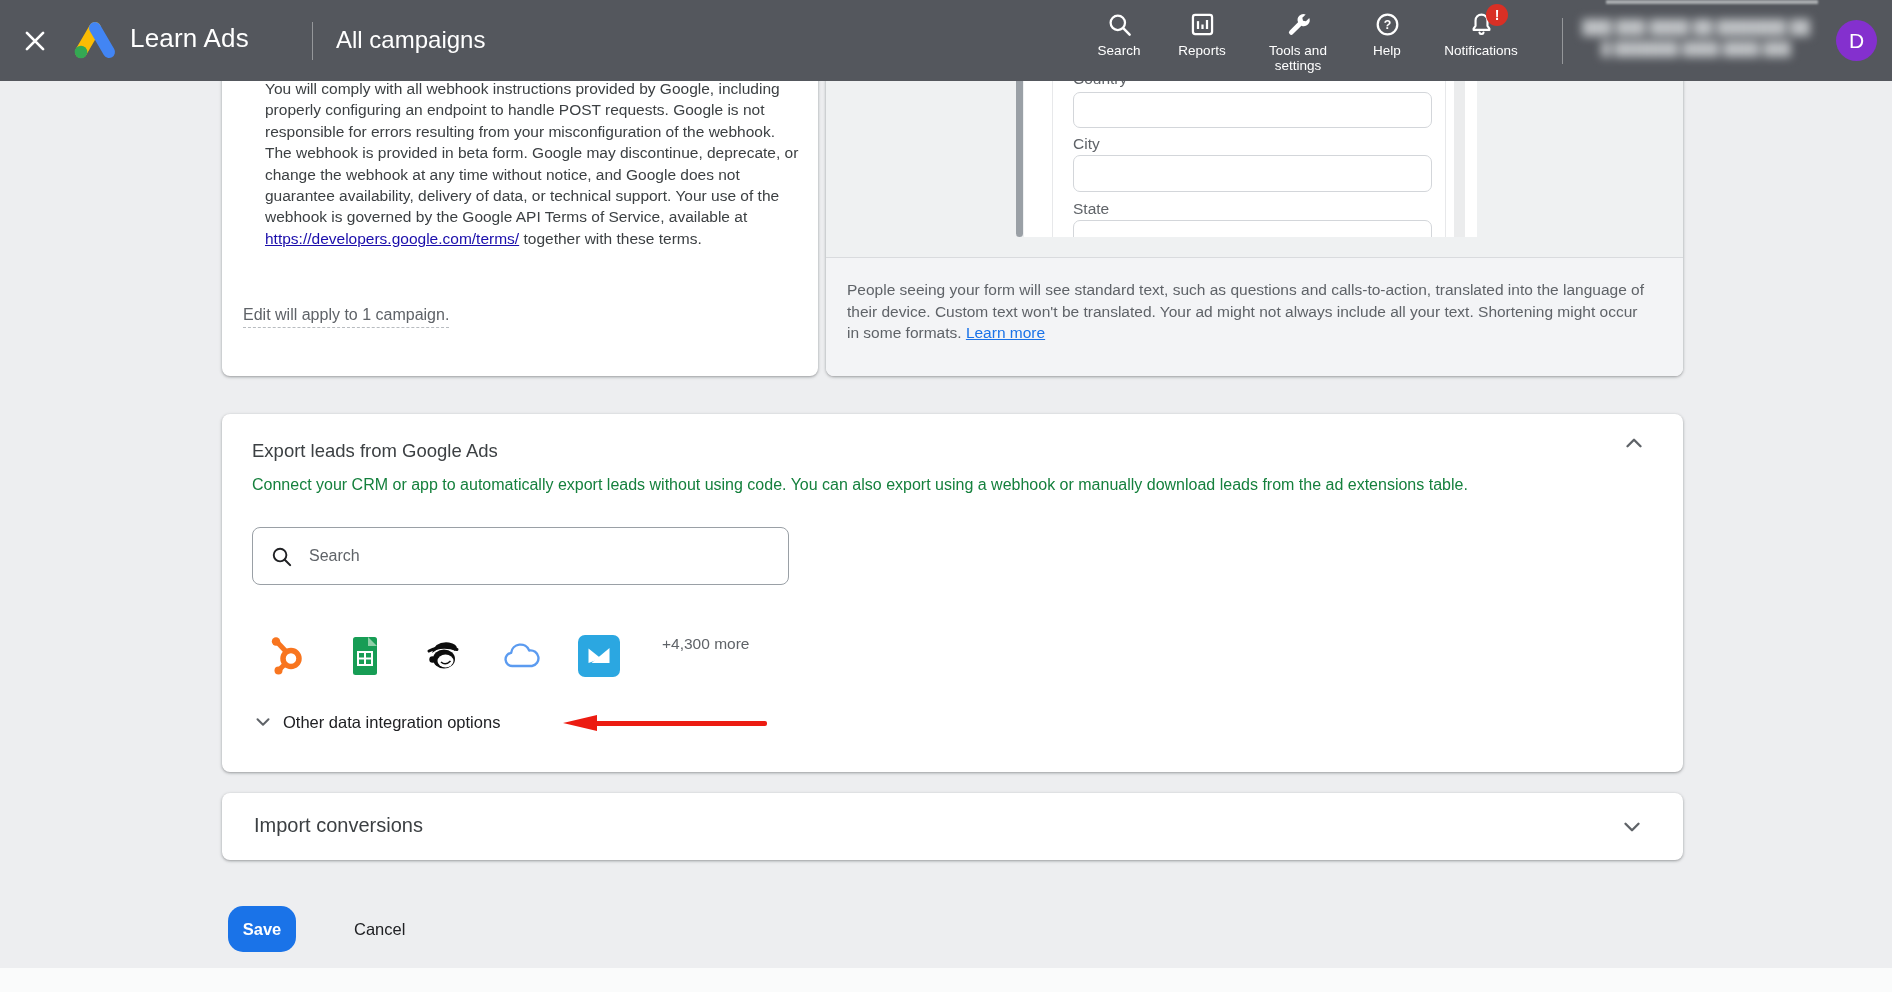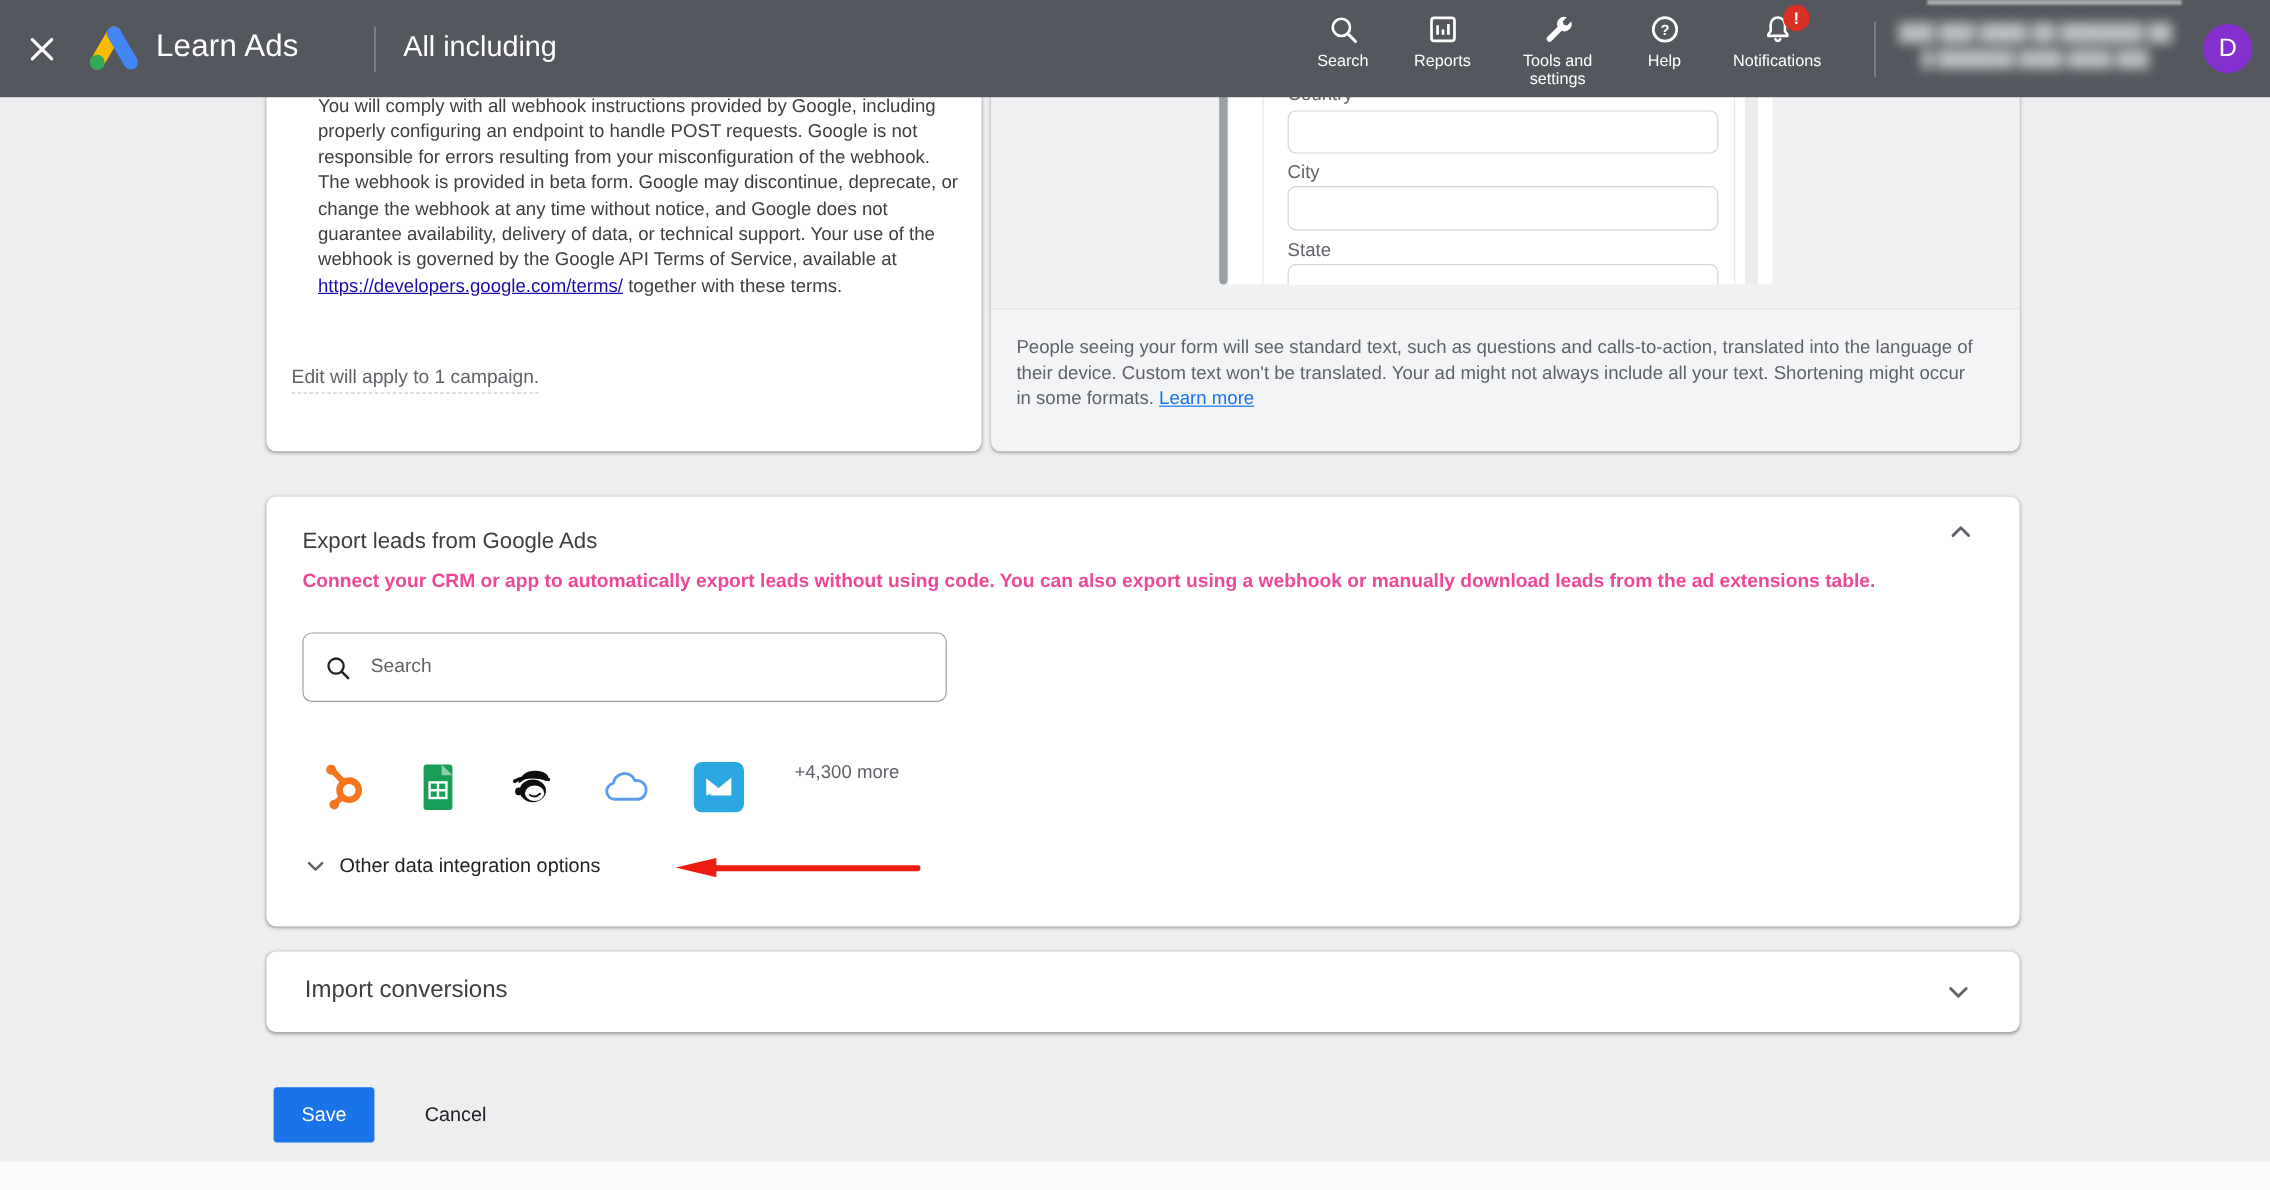--- a/index.html
+++ b/index.html
@@ -53,21 +53,21 @@
   .fld-label{position:absolute;left:49px;font-size:15.5px;color:#5f6368;}
   .fld-box{position:absolute;left:49px;width:357px;height:34px;background:#fff;border:1.5px solid #d3d6da;border-radius:7px;}
   .pv-divider{position:absolute;left:0;right:0;top:279px;height:1px;background:#d9dbde;}
   .disclaimer{position:absolute;left:0;right:0;top:280px;bottom:0;background:#f3f4f6;
               padding:21px 30px 0 21px;font-size:15.5px;line-height:21.5px;color:#5f6368;box-sizing:border-box;}
   .disclaimer a{color:#1a73e8;text-decoration:underline;cursor:pointer;}
 
   
   .card-export{left:222px;top:414px;width:1461px;height:358px;z-index:1;}
   .exp-title{position:absolute;left:30px;top:26px;font-size:18.5px;color:#3c4043;white-space:nowrap;}
-  .exp-desc{position:absolute;left:30px;top:62px;font-size:16px;color:#ec4899;white-space:nowrap;font-weight:bold;}
+  .exp-desc{position:absolute;left:30px;top:62px;font-size:16px;color:#15803d;white-space:nowrap;}
   .search-box{position:absolute;left:30px;top:113px;width:537px;height:58px;border:1px solid #9aa0a6;border-radius:8px;
               display:flex;align-items:center;padding-left:17px;box-sizing:border-box;background:#fff;}
   .search-box input{border:none;outline:none;font-size:16px;color:#202124;margin-left:14px;flex:1;background:transparent;
                     font-family:"Liberation Sans","DejaVu Sans",sans-serif;}
   .search-box input::placeholder{color:#5f6368;}
   .apps-row{position:absolute;left:44px;top:221px;display:flex;align-items:flex-start;gap:36px;height:42px;}
   .app-ic{width:42px;height:42px;display:flex;align-items:center;justify-content:center;cursor:pointer;}
   .more-count{font-size:15.5px;color:#5f6368;margin-left:6px;white-space:nowrap;}
   .toggle-row{position:absolute;left:30px;top:297px;display:flex;align-items:center;gap:9px;cursor:pointer;}
   .toggle-row .lbl{font-size:16.5px;color:#202124;white-space:nowrap;}
@@ -76,22 +76,22 @@
                    border-top:8px solid transparent;border-bottom:8px solid transparent;border-right:34px solid #ec1c12;}
   .red-arrow .shaft{position:absolute;left:30px;right:0;top:5.5px;height:5px;background:#ec1c12;border-radius:2px;}
 
   
   .card-import{left:222px;top:793px;width:1461px;height:67px;z-index:1;cursor:pointer;}
   .imp-title{position:absolute;left:32px;top:21px;font-size:20px;color:#3c4043;white-space:nowrap;}
   .imp-desc{position:absolute;left:331px;top:21px;font-size:20px;color:#80868b;white-space:nowrap;}
   .imp-chevron{position:absolute;right:38px;top:21px;color:#5f6368;}
 
   
-  .save-btn{position:absolute;left:228px;top:906px;width:84px;height:46px;background:#1a73e8;color:#fff;
-            border:none;border-radius:3px;font-size:16.5px;font-weight:400;display:flex;align-items:center;justify-content:center;
+  .save-btn{position:absolute;left:228px;top:906px;width:68px;height:46px;background:#1a73e8;color:#fff;
+            border:none;border-radius:15px;font-size:16.5px;font-weight:700;display:flex;align-items:center;justify-content:center;
             cursor:pointer;z-index:1;font-family:"Liberation Sans","DejaVu Sans",sans-serif;}
   .cancel-btn{position:absolute;left:338px;top:906px;height:46px;padding:0 16px;display:flex;align-items:center;
               font-size:16.5px;font-weight:500;color:#202124;cursor:pointer;z-index:1;}
   .bottom-strip{position:absolute;left:0;right:0;top:968px;height:24px;background:#fafbfb;}
 </style>
 </head>
 <body>
 
 <div class="page">
 
@@ -210,21 +210,21 @@
     </div>
     <div class="ads-logo">
       <svg width="46" height="42" viewBox="0 0 46 42">
         <line x1="23" y1="9" x2="9" y2="33" stroke="#fbbc04" stroke-width="12" stroke-linecap="round"></line>
         <line x1="23" y1="9" x2="37" y2="33" stroke="#4285f4" stroke-width="12" stroke-linecap="round"></line>
         <circle cx="9" cy="33" r="6.3" fill="#34a853"></circle>
       </svg>
     </div>
     <div class="product-name">Learn Ads</div>
     <div class="tb-divider" style="left:312px"></div>
-    <div class="page-title">All including</div>
+    <div class="page-title">All campaigns</div>
 
     <div class="tb-nav">
       <div class="tb-item w-search">
         <svg width="27" height="27" viewBox="0 0 24 24">
           <circle cx="10.5" cy="10.5" r="6.4" fill="none" stroke="#fff" stroke-width="2"></circle>
           <line x1="15.3" y1="15.3" x2="21" y2="21" stroke="#fff" stroke-width="2.2" stroke-linecap="round"></line>
         </svg>
         <span class="tb-label">Search</span>
       </div>
       <div class="tb-item w-reports">

